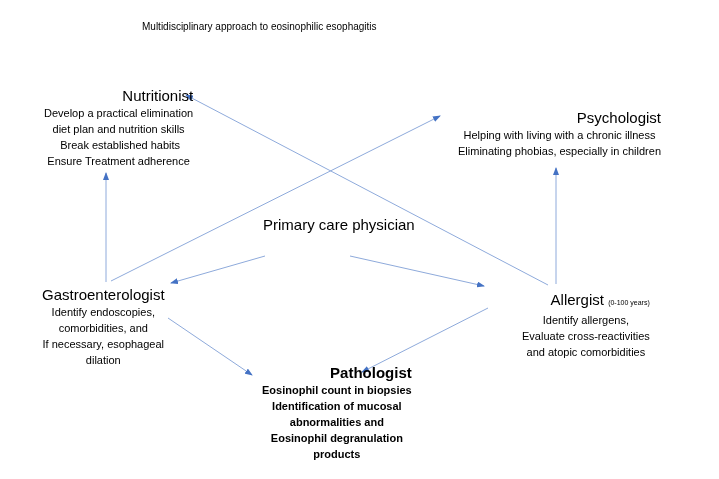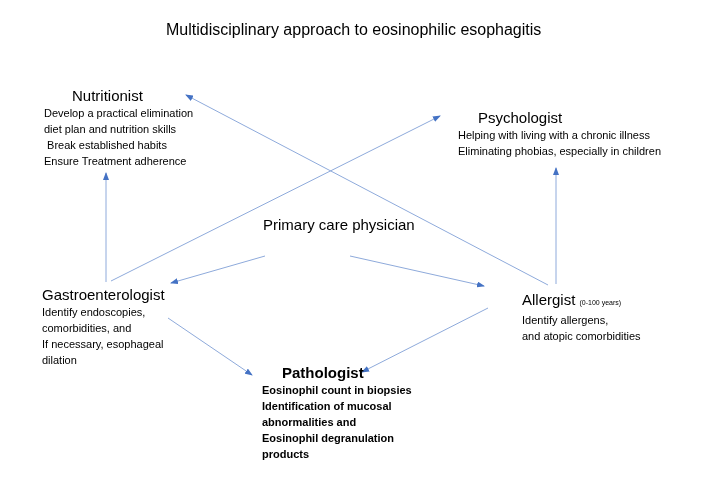--- a/index.html
+++ b/index.html
@@ -2,23 +2,23 @@
 <html><head>
   <meta charset="utf-8">
   <style>
     html, body { margin: 0; padding: 0; }
     body {
       width: 719px; height: 479px; position: relative; overflow: hidden;
       background: #ffffff; color: #000000;
       font-family: "Liberation Sans", "DejaVu Sans", sans-serif;
     }
     .abs { position: absolute; white-space: nowrap; }
-    .title { left: 166px; top: 21px; font-size: 16px; }
-    .head { font-size: 15px; line-height: 18px; }
-    .body { font-size: 11px; line-height: 16px; }
+    .title { left: 142px; top: 21px; font-size: 10px; }
+    .head { font-size: 15px; line-height: 18px; text-align: right; }
+    .body { font-size: 11px; line-height: 16px; text-align: center; }
     .small { font-size: 7px; }
     svg.arrows { position: absolute; left: 0; top: 0; }
   </style>
 </head>
 <body>
 
 <svg class="arrows" width="719" height="479">
   <defs>
     <marker id="ah" markerWidth="8" markerHeight="6" refX="7" refY="3" orient="auto" markerUnits="userSpaceOnUse">
       <path d="M0,0 L8,3 L0,6 Z" fill="#4472c4"></path>
@@ -69,20 +69,21 @@
   <div class="body">If necessary, esophageal</div>
   <div class="body">dilation</div>
 </div>
 
 <div class="abs" style="left:522px; top:291px;">
   <div class="head">
     <span>Allergist</span>
     <span class="small">(0-100 years)</span>
   </div>
   <div class="body">Identify allergens,</div>
+  <div class="body">Evaluate cross-reactivities</div>
   <div class="body">and atopic comorbidities</div>
 </div>
 
 <div class="abs" style="left:262px; top:364px;font-weight:bold;">
   <div class="head" style="padding-left:20px;">Pathologist</div>
   <div class="body">Eosinophil count in biopsies</div>
   <div class="body">Identification of mucosal</div>
   <div class="body">abnormalities and</div>
   <div class="body">Eosinophil degranulation</div>
   <div class="body">products</div>

